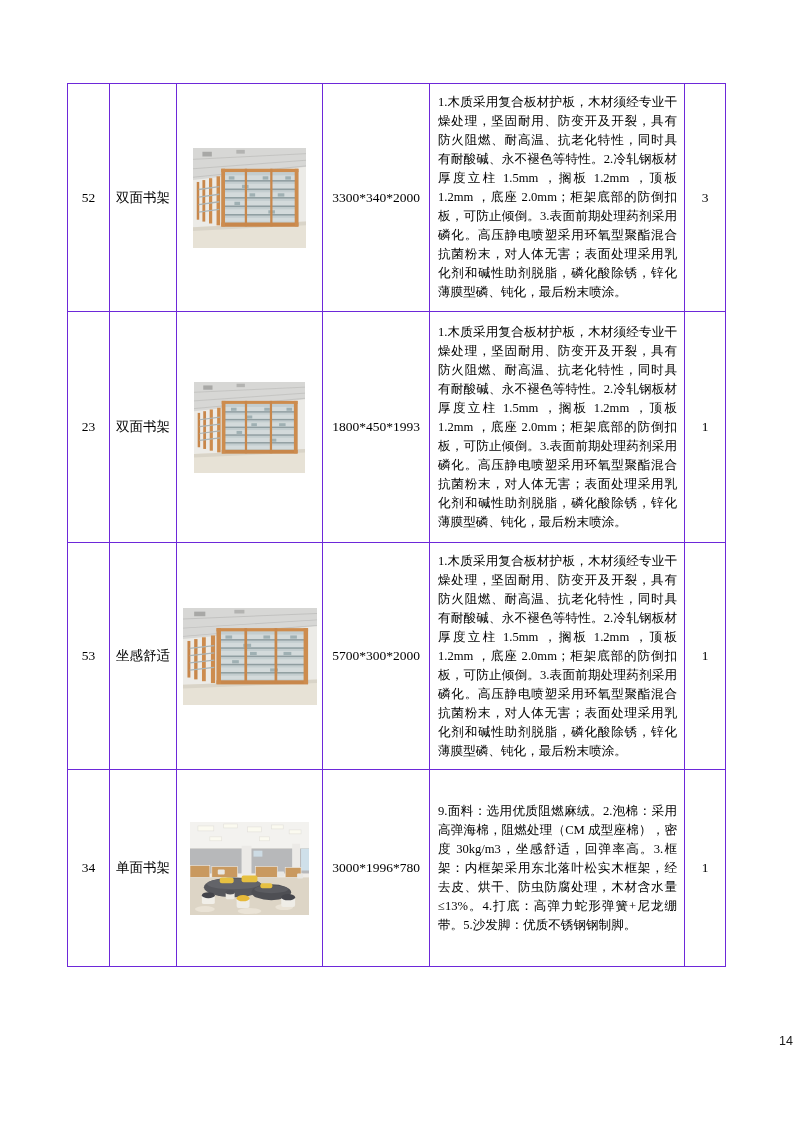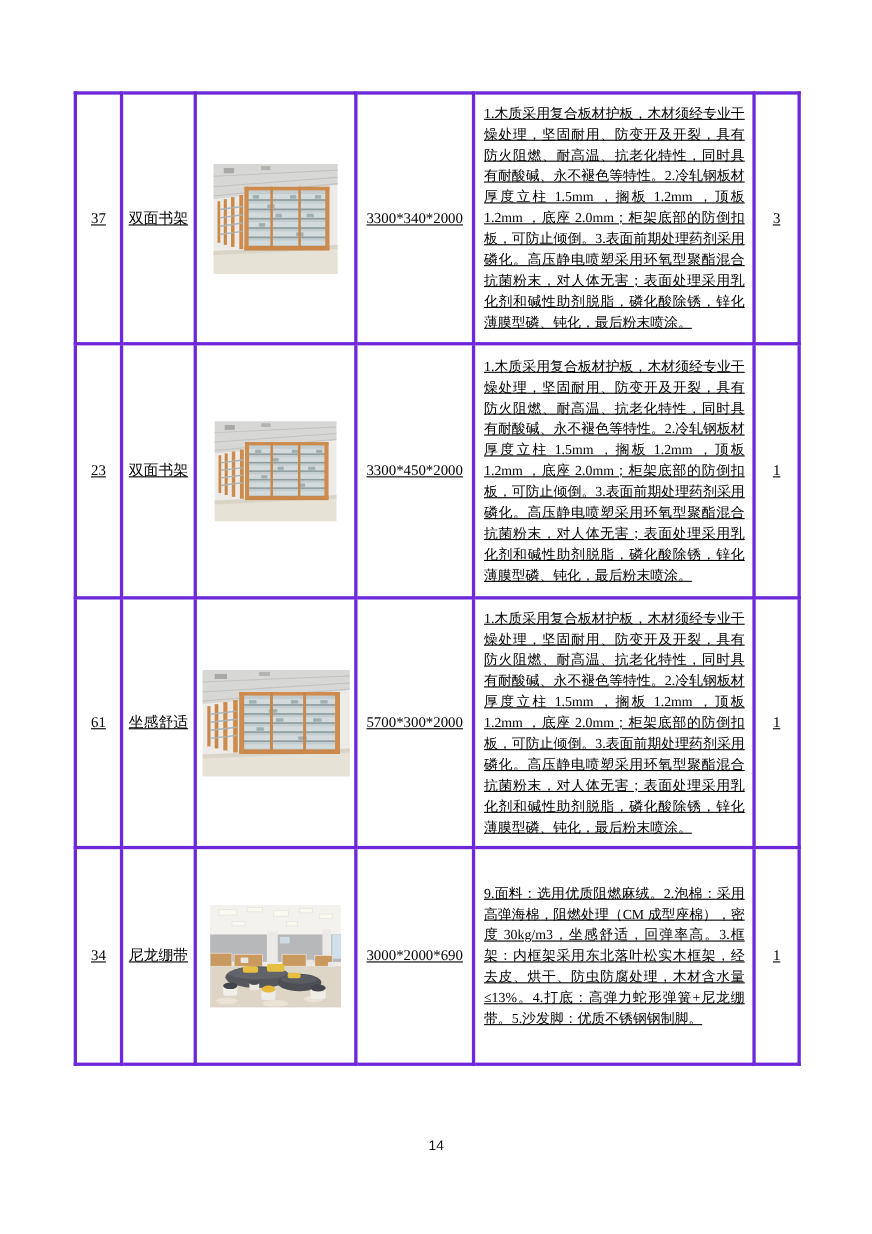--- a/index.html
+++ b/index.html
@@ -11,23 +11,22 @@
     color:#000;
     overflow:hidden;
   }
   table.spec{
     position:absolute;left:67px;top:83px;
     width:658px;
     border-collapse:collapse;
     table-layout:fixed;
   }
   table.spec td{
-    border:3px solid #6d28d9;
+    border:1px solid #6d28d9;
     overflow:hidden;
-    text-decoration:underline;
   }
   td.c{
     text-align:center;
     vertical-align:middle;
     font-size:13.5px;
   }
   td.img-cell{
     text-align:center;
     vertical-align:middle;
   }
@@ -37,21 +36,21 @@
     font-size:12.6px;
     line-height:19px;
     text-align:justify;
     text-justify:inter-ideograph;
   }
   .photo{display:inline-block;vertical-align:middle;}
   .page-number{
     position:absolute;
     left:0;right:0;
     top:1034px;
-    text-align:center;
+    text-align:right;
     font-family:"Liberation Sans","DejaVu Sans",sans-serif;
     font-size:12.5px;
     color:#1a1a1a;
   }
 </style>
 </head>
 <body>
 
 <div class="page">
 
@@ -60,21 +59,21 @@
       <col style="width:42px">
         <col style="width:67px">
         <col style="width:146px">
       <col style="width:107px">
         <col style="width:255px">
         <col style="width:41px">
     </colgroup>
 
     <tbody>
         <tr style="height:228px;">
-      <td class="c">37</td>
+      <td class="c">52</td>
       <td class="c">双面书架</td>
       <td class="img-cell">
         <svg class="photo" width="113" height="100" viewBox="0 0 120 106" preserveAspectRatio="none">
           <rect width="120" height="106" fill="#ecebe7"></rect>
           <polygon points="0,0 120,0 120,20 0,34" fill="#d7d7d5"></polygon>
           <line x1="0" y1="12" x2="120" y2="6" stroke="#c2c2c0" stroke-width="1"></line>
           <line x1="0" y1="22" x2="120" y2="13" stroke="#c2c2c0" stroke-width="1"></line>
           <line x1="0" y1="31" x2="120" y2="19" stroke="#c2c2c0" stroke-width="1"></line>
           <rect x="10" y="4" width="10" height="5" fill="#a8a8a6"></rect>
           <rect x="46" y="2" width="9" height="4" fill="#b3b3b1"></rect>
@@ -172,27 +171,27 @@
                 <rect x="100" y="30" width="6" height="3.5"></rect>
           </g>
           <rect x="30" y="22" width="82" height="3.5" fill="#cd8c4e"></rect>
           <rect x="30" y="79" width="82" height="4.5" fill="#c8874b"></rect>
           <rect x="30" y="22" width="4" height="61" fill="#cd8c4e"></rect>
           <rect x="55" y="22" width="2.4" height="61" fill="#c8874b"></rect>
           <rect x="82" y="22" width="2.4" height="61" fill="#c8874b"></rect>
           <rect x="108" y="22" width="4" height="61" fill="#cd8c4e"></rect>
         </svg>
       </td>
-      <td class="c">3300*450*2000</td>
+      <td class="c">1800*450*1993</td>
       <td class="desc">1.木质采用复合板材护板，木材须经专业干燥处理，坚固耐用、防变开及开裂，具有防火阻燃、耐高温、抗老化特性，同时具有耐酸碱、永不褪色等特性。2.冷轧钢板材厚度立柱 1.5mm ，搁板 1.2mm ，顶板 1.2mm ，底座 2.0mm；柜架底部的防倒扣板，可防止倾倒。3.表面前期处理药剂采用磷化。高压静电喷塑采用环氧型聚酯混合抗菌粉末，对人体无害；表面处理采用乳化剂和碱性助剂脱脂，磷化酸除锈，锌化薄膜型磷、钝化，最后粉末喷涂。</td>
       <td class="c">1</td>
     </tr>
 
     <tr style="height:227px;">
-      <td class="c">61</td>
+      <td class="c">53</td>
       <td class="c">坐感舒适</td>
       <td class="img-cell">
         <svg class="photo" width="134" height="97" viewBox="0 0 120 106" preserveAspectRatio="none">
           <rect width="120" height="106" fill="#ecebe7"></rect>
           <polygon points="0,0 120,0 120,20 0,34" fill="#d7d7d5"></polygon>
           <line x1="0" y1="12" x2="120" y2="6" stroke="#c2c2c0" stroke-width="1"></line>
           <line x1="0" y1="22" x2="120" y2="13" stroke="#c2c2c0" stroke-width="1"></line>
           <line x1="0" y1="31" x2="120" y2="19" stroke="#c2c2c0" stroke-width="1"></line>
           <rect x="10" y="4" width="10" height="5" fill="#a8a8a6"></rect>
           <rect x="46" y="2" width="9" height="4" fill="#b3b3b1"></rect>
@@ -238,21 +237,21 @@
           <rect x="108" y="22" width="4" height="61" fill="#cd8c4e"></rect>
         </svg>
       </td>
       <td class="c">5700*300*2000</td>
       <td class="desc">1.木质采用复合板材护板，木材须经专业干燥处理，坚固耐用、防变开及开裂，具有防火阻燃、耐高温、抗老化特性，同时具有耐酸碱、永不褪色等特性。2.冷轧钢板材厚度立柱 1.5mm ，搁板 1.2mm ，顶板 1.2mm ，底座 2.0mm；柜架底部的防倒扣板，可防止倾倒。3.表面前期处理药剂采用磷化。高压静电喷塑采用环氧型聚酯混合抗菌粉末，对人体无害；表面处理采用乳化剂和碱性助剂脱脂，磷化酸除锈，锌化薄膜型磷、钝化，最后粉末喷涂。</td>
       <td class="c">1</td>
     </tr>
 
     <tr style="height:197px;">
       <td class="c">34</td>
-      <td class="c">尼龙绷带</td>
+      <td class="c">单面书架</td>
       <td class="img-cell">
         <svg class="photo" width="119" height="93" viewBox="0 0 120 94" preserveAspectRatio="none">
           <rect width="120" height="94" fill="#efece7"></rect>
           <rect width="120" height="27" fill="#f3f2ef"></rect>
           <g fill="#fbfaf0" stroke="#e2e0da" stroke-width="0.6">
             <rect x="8" y="4" width="16" height="5"></rect>
                 <rect x="34" y="2" width="14" height="4"></rect>
             <rect x="58" y="5" width="14" height="5"></rect>
                 <rect x="82" y="3" width="12" height="4"></rect>
             <rect x="100" y="8" width="12" height="4"></rect>
@@ -297,21 +296,21 @@
             <ellipse cx="18.5" cy="74" rx="6.5" ry="3" fill="#43444a"></ellipse>
             <rect x="47" y="77" width="13" height="10" rx="2" fill="#eeece6"></rect>
             <ellipse cx="53.5" cy="77" rx="6.5" ry="3.2" fill="#e6b93a"></ellipse>
             <rect x="92" y="76" width="14" height="10" rx="2" fill="#efede7"></rect>
             <ellipse cx="99" cy="76" rx="7" ry="3.2" fill="#45464c"></ellipse>
             <rect x="36" y="71" width="9" height="7" rx="1.5" fill="#ece9e2"></rect>
             <ellipse cx="40.5" cy="71" rx="4.5" ry="2.2" fill="#505157"></ellipse>
           </g>
         </svg>
       </td>
-      <td class="c">3000*2000*690</td>
+      <td class="c">3000*1996*780</td>
       <td class="desc">9.面料：选用优质阻燃麻绒。2.泡棉：采用高弹海棉，阻燃处理（CM 成型座棉），密度 30kg/m3，坐感舒适，回弹率高。3.框架：内框架采用东北落叶松实木框架，经去皮、烘干、防虫防腐处理，木材含水量≤13%。4.打底：高弹力蛇形弹簧+尼龙绷带。5.沙发脚：优质不锈钢钢制脚。</td>
       <td class="c">1</td>
     </tr>
   </tbody>
     </table>
 
   <div class="page-number">14</div>
 </div>
 
 </body></html>

